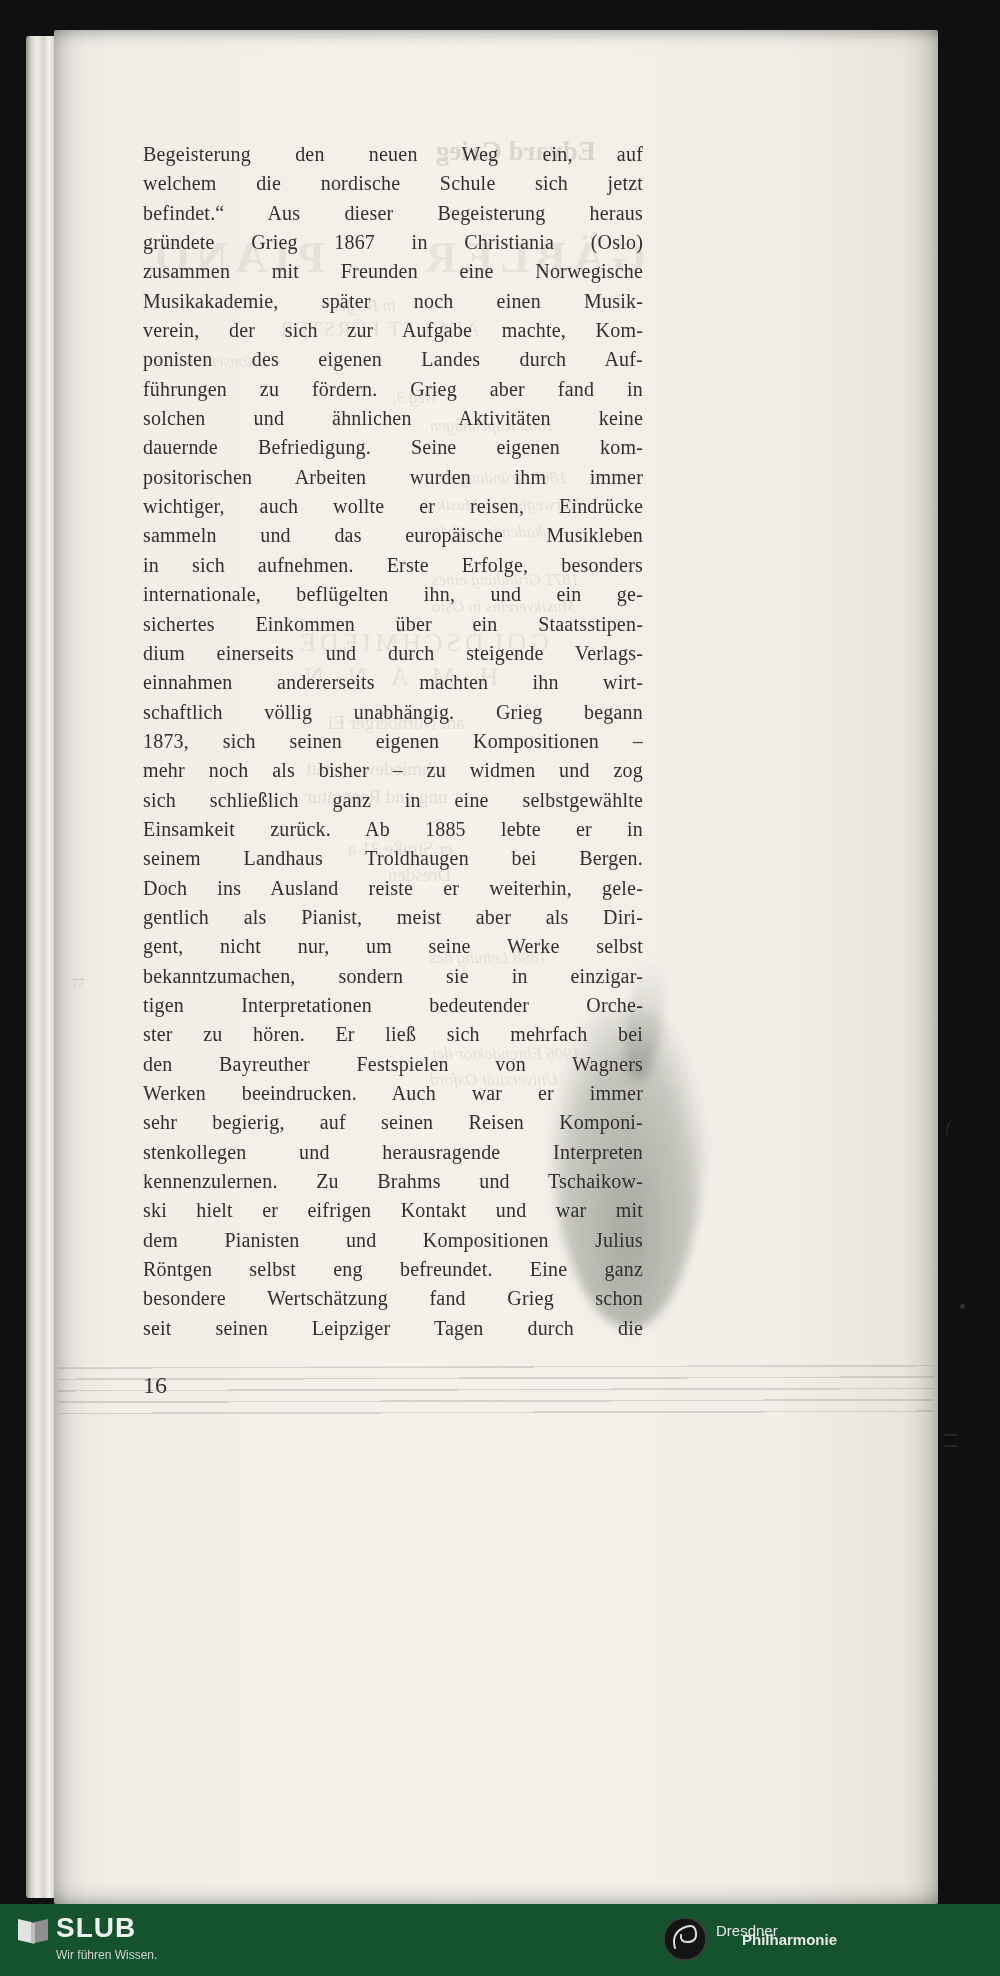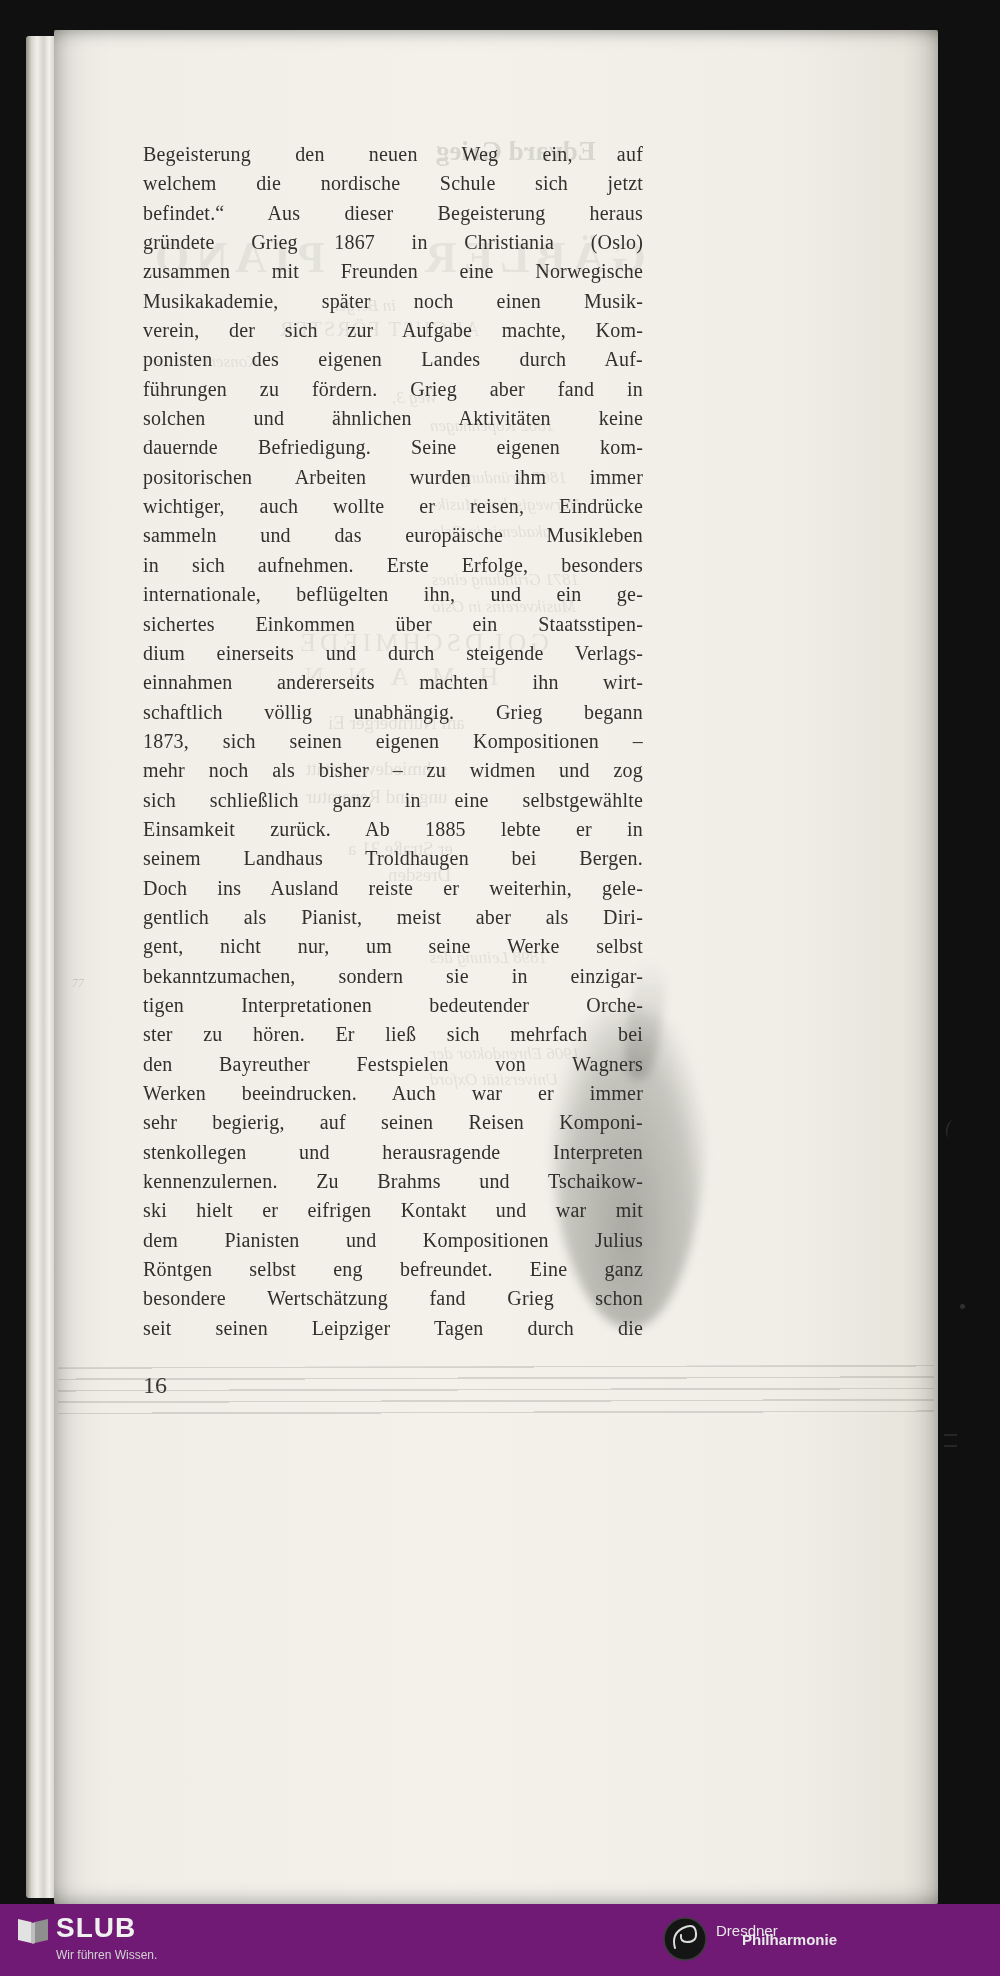--- a/index.html
+++ b/index.html
@@ -68,21 +68,21 @@
   }
   
   .artifact-1{position:absolute;left:946px;top:1120px;width:8px;height:18px;
     border-left:2px solid rgba(60,60,56,.55);border-radius:50%;transform:rotate(14deg);}
   .artifact-2{position:absolute;left:944px;top:1434px;width:13px;height:9px;
     border-top:2px solid rgba(60,60,56,.5);border-bottom:2px solid rgba(60,60,56,.5);}
   .artifact-3{position:absolute;left:960px;top:1304px;width:5px;height:5px;
     background:rgba(70,70,66,.6);border-radius:50%;}
   
   .footer{
-    position:absolute;left:0;top:1904px;width:1000px;height:72px;background:#701a75;
+    position:absolute;left:0;top:1904px;width:1000px;height:72px;background:#14532d;
     font-family:"Liberation Sans","DejaVu Sans",sans-serif;
   }
   .slub-group{position:absolute;left:16px;top:8px;width:230px;height:58px;cursor:pointer;}
   .slub-icon{position:absolute;left:0;top:4px;}
   .slub-wordmark{
     position:absolute;left:40px;top:0;font-size:28px;font-weight:bold;
     color:#f0f0f0;letter-spacing:1px;
   }
   .slub-tagline{position:absolute;left:40px;top:36px;font-size:12px;color:#d2d2d2;}
   .phil-group{position:absolute;left:662px;top:12px;width:180px;height:48px;cursor:pointer;}

